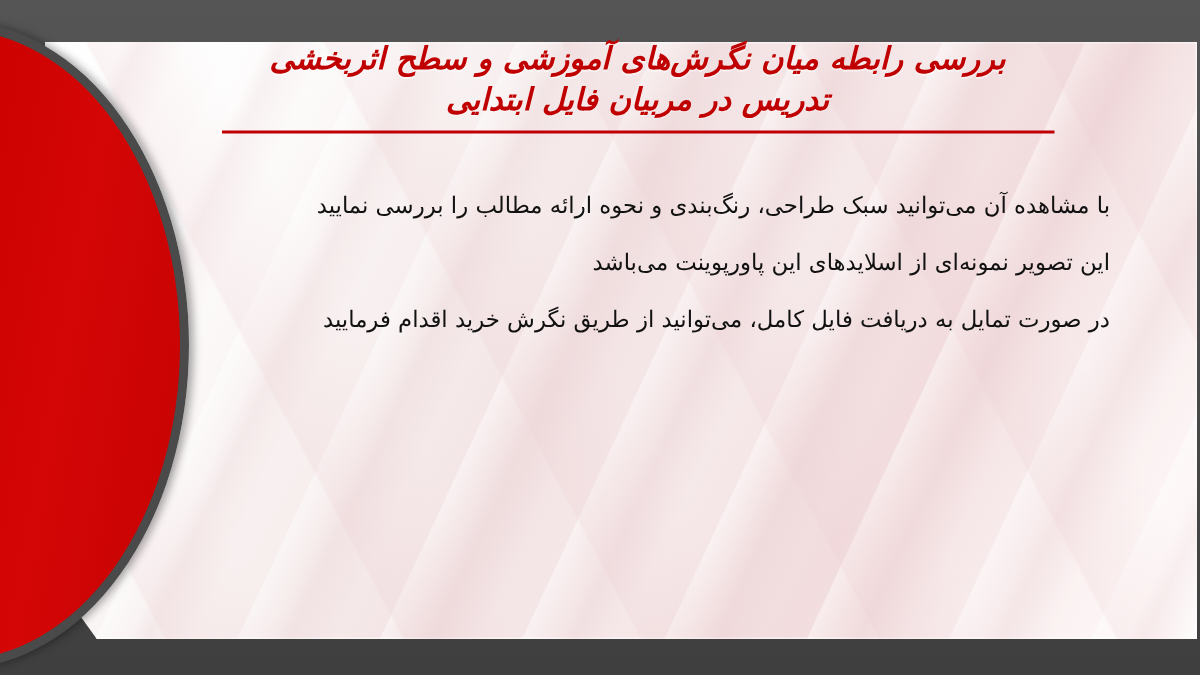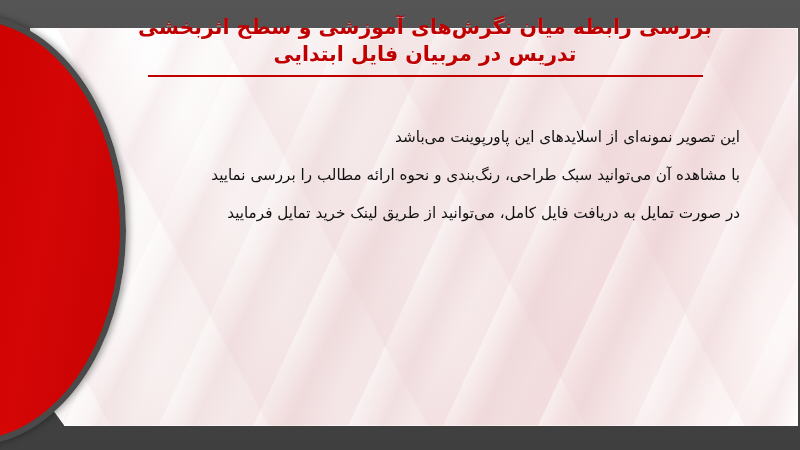--- a/index.html
+++ b/index.html
@@ -57,22 +57,23 @@
     width:300px;height:420px;
     border-radius:50%;
     background:linear-gradient(100deg,#b00000 0%,#cc0000 40%,#d40606 70%,#c60202 100%);
     border:6px solid #4a4a4a;
     box-shadow:3px 0 6px rgba(0,0,0,.35);
   }
 
   
   .title-block{
     position:absolute;
-    left:100px;right:50px;top:14px;
+    left:100px;right:50px;top:26px;
     text-align:center;
+    font-style:italic;
   }
   .title-line{
     color:#c00000;
     font-size:20.5px;
     font-weight:700;
     line-height:27px;
     letter-spacing:0px;
     white-space:nowrap;
     text-shadow:0 1px 0 rgba(255,255,255,.5);
   }
@@ -111,18 +112,18 @@
 
   <div class="red-ellipse"></div>
 
   <div class="title-block">
     <div class="title-line">بررسی رابطه میان نگرش‌های آموزشی و سطح اثربخشی</div>
     <div class="title-line">تدریس در مربیان فایل ابتدایی</div>
     <div class="title-rule"></div>
   </div>
 
   <div class="body-block">
+    <div class="body-line">با مشاهده آن می‌توانید سبک طراحی، رنگ‌بندی و نحوه ارائه مطالب را بررسی نمایید</div>
     <div class="body-line">این تصویر نمونه‌ای از اسلایدهای این پاورپوینت می‌باشد</div>
-    <div class="body-line">با مشاهده آن می‌توانید سبک طراحی، رنگ‌بندی و نحوه ارائه مطالب را بررسی نمایید</div>
-    <div class="body-line">در صورت تمایل به دریافت فایل کامل، می‌توانید از طریق لینک خرید تمایل فرمایید</div>
+    <div class="body-line">در صورت تمایل به دریافت فایل کامل، می‌توانید از طریق نگرش خرید اقدام فرمایید</div>
   </div>
 
 </div>
 
 </body></html>

